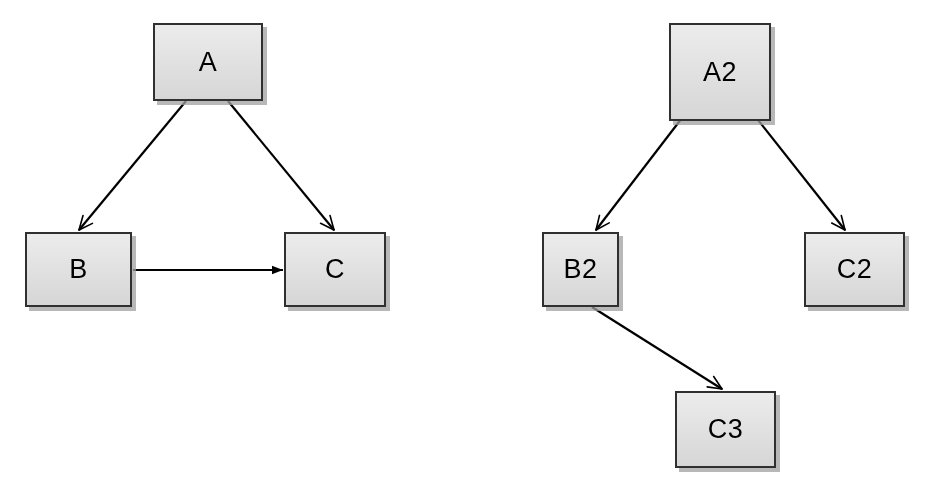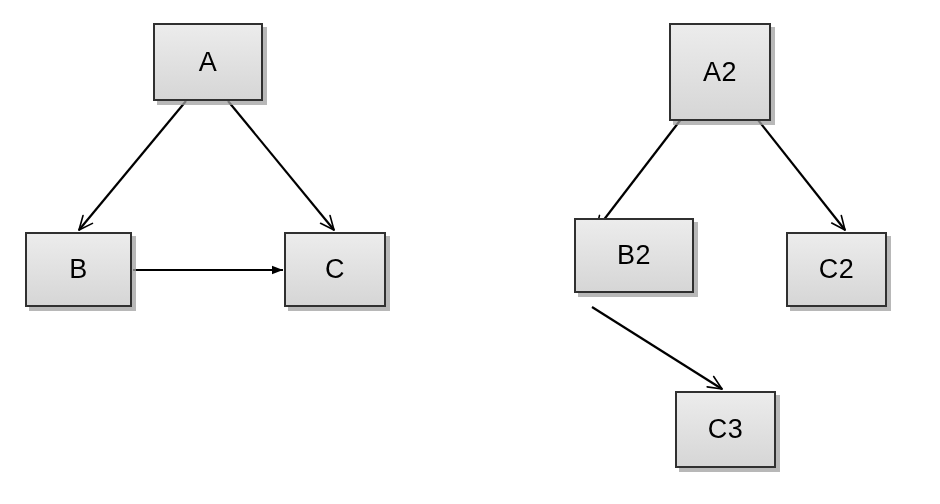--- a/index.html
+++ b/index.html
@@ -97,22 +97,22 @@
     </div>
     <div class="node" style="left: 25px; top: 232px; width: 107px; height: 75px; border-color: rgb(48, 48, 48); background: linear-gradient(rgb(236, 236, 236) 0%, rgb(214, 214, 214) 100%);">
       <span class="node-label" style="color: rgb(0, 0, 0);">B</span>
     </div>
     <div class="node" style="left: 284px; top: 232px; width: 102px; height: 75px; border-color: rgb(48, 48, 48); background: linear-gradient(rgb(236, 236, 236) 0%, rgb(214, 214, 214) 100%);">
       <span class="node-label" style="color: rgb(0, 0, 0);">C</span>
     </div>
     <div class="node" style="left: 669px; top: 23px; width: 102px; height: 98px; border-color: rgb(48, 48, 48); background: linear-gradient(rgb(236, 236, 236) 0%, rgb(214, 214, 214) 100%);">
       <span class="node-label" style="color: rgb(0, 0, 0);">A2</span>
     </div>
-    <div class="node" style="left: 542px; top: 218px; width: 120px; height: 75px; border-color: rgb(48, 48, 48); background: linear-gradient(rgb(236, 236, 236) 0%, rgb(214, 214, 214) 100%); margin-left: 32px;">
+    <div class="node" style="left: 542px; top: 232px; width: 77px; height: 75px; border-color: rgb(48, 48, 48); background: linear-gradient(rgb(236, 236, 236) 0%, rgb(214, 214, 214) 100%);">
       <span class="node-label" style="color: rgb(0, 0, 0);">B2</span>
     </div>
-    <div class="node" style="left: 786px; top: 232px; width: 101px; height: 75px; border-color: rgb(48, 48, 48); background: linear-gradient(rgb(236, 236, 236) 0%, rgb(214, 214, 214) 100%);">
+    <div class="node" style="left: 804px; top: 232px; width: 101px; height: 75px; border-color: rgb(48, 48, 48); background: linear-gradient(rgb(236, 236, 236) 0%, rgb(214, 214, 214) 100%);">
       <span class="node-label" style="color: rgb(0, 0, 0);">C2</span>
     </div>
     <div class="node" style="left: 675px; top: 391px; width: 101px; height: 77px; border-color: rgb(48, 48, 48); background: linear-gradient(rgb(236, 236, 236) 0%, rgb(214, 214, 214) 100%);">
       <span class="node-label" style="color: rgb(0, 0, 0); text-align: center;">C3</span>
     </div>
   </div>
 
 </body></html>

